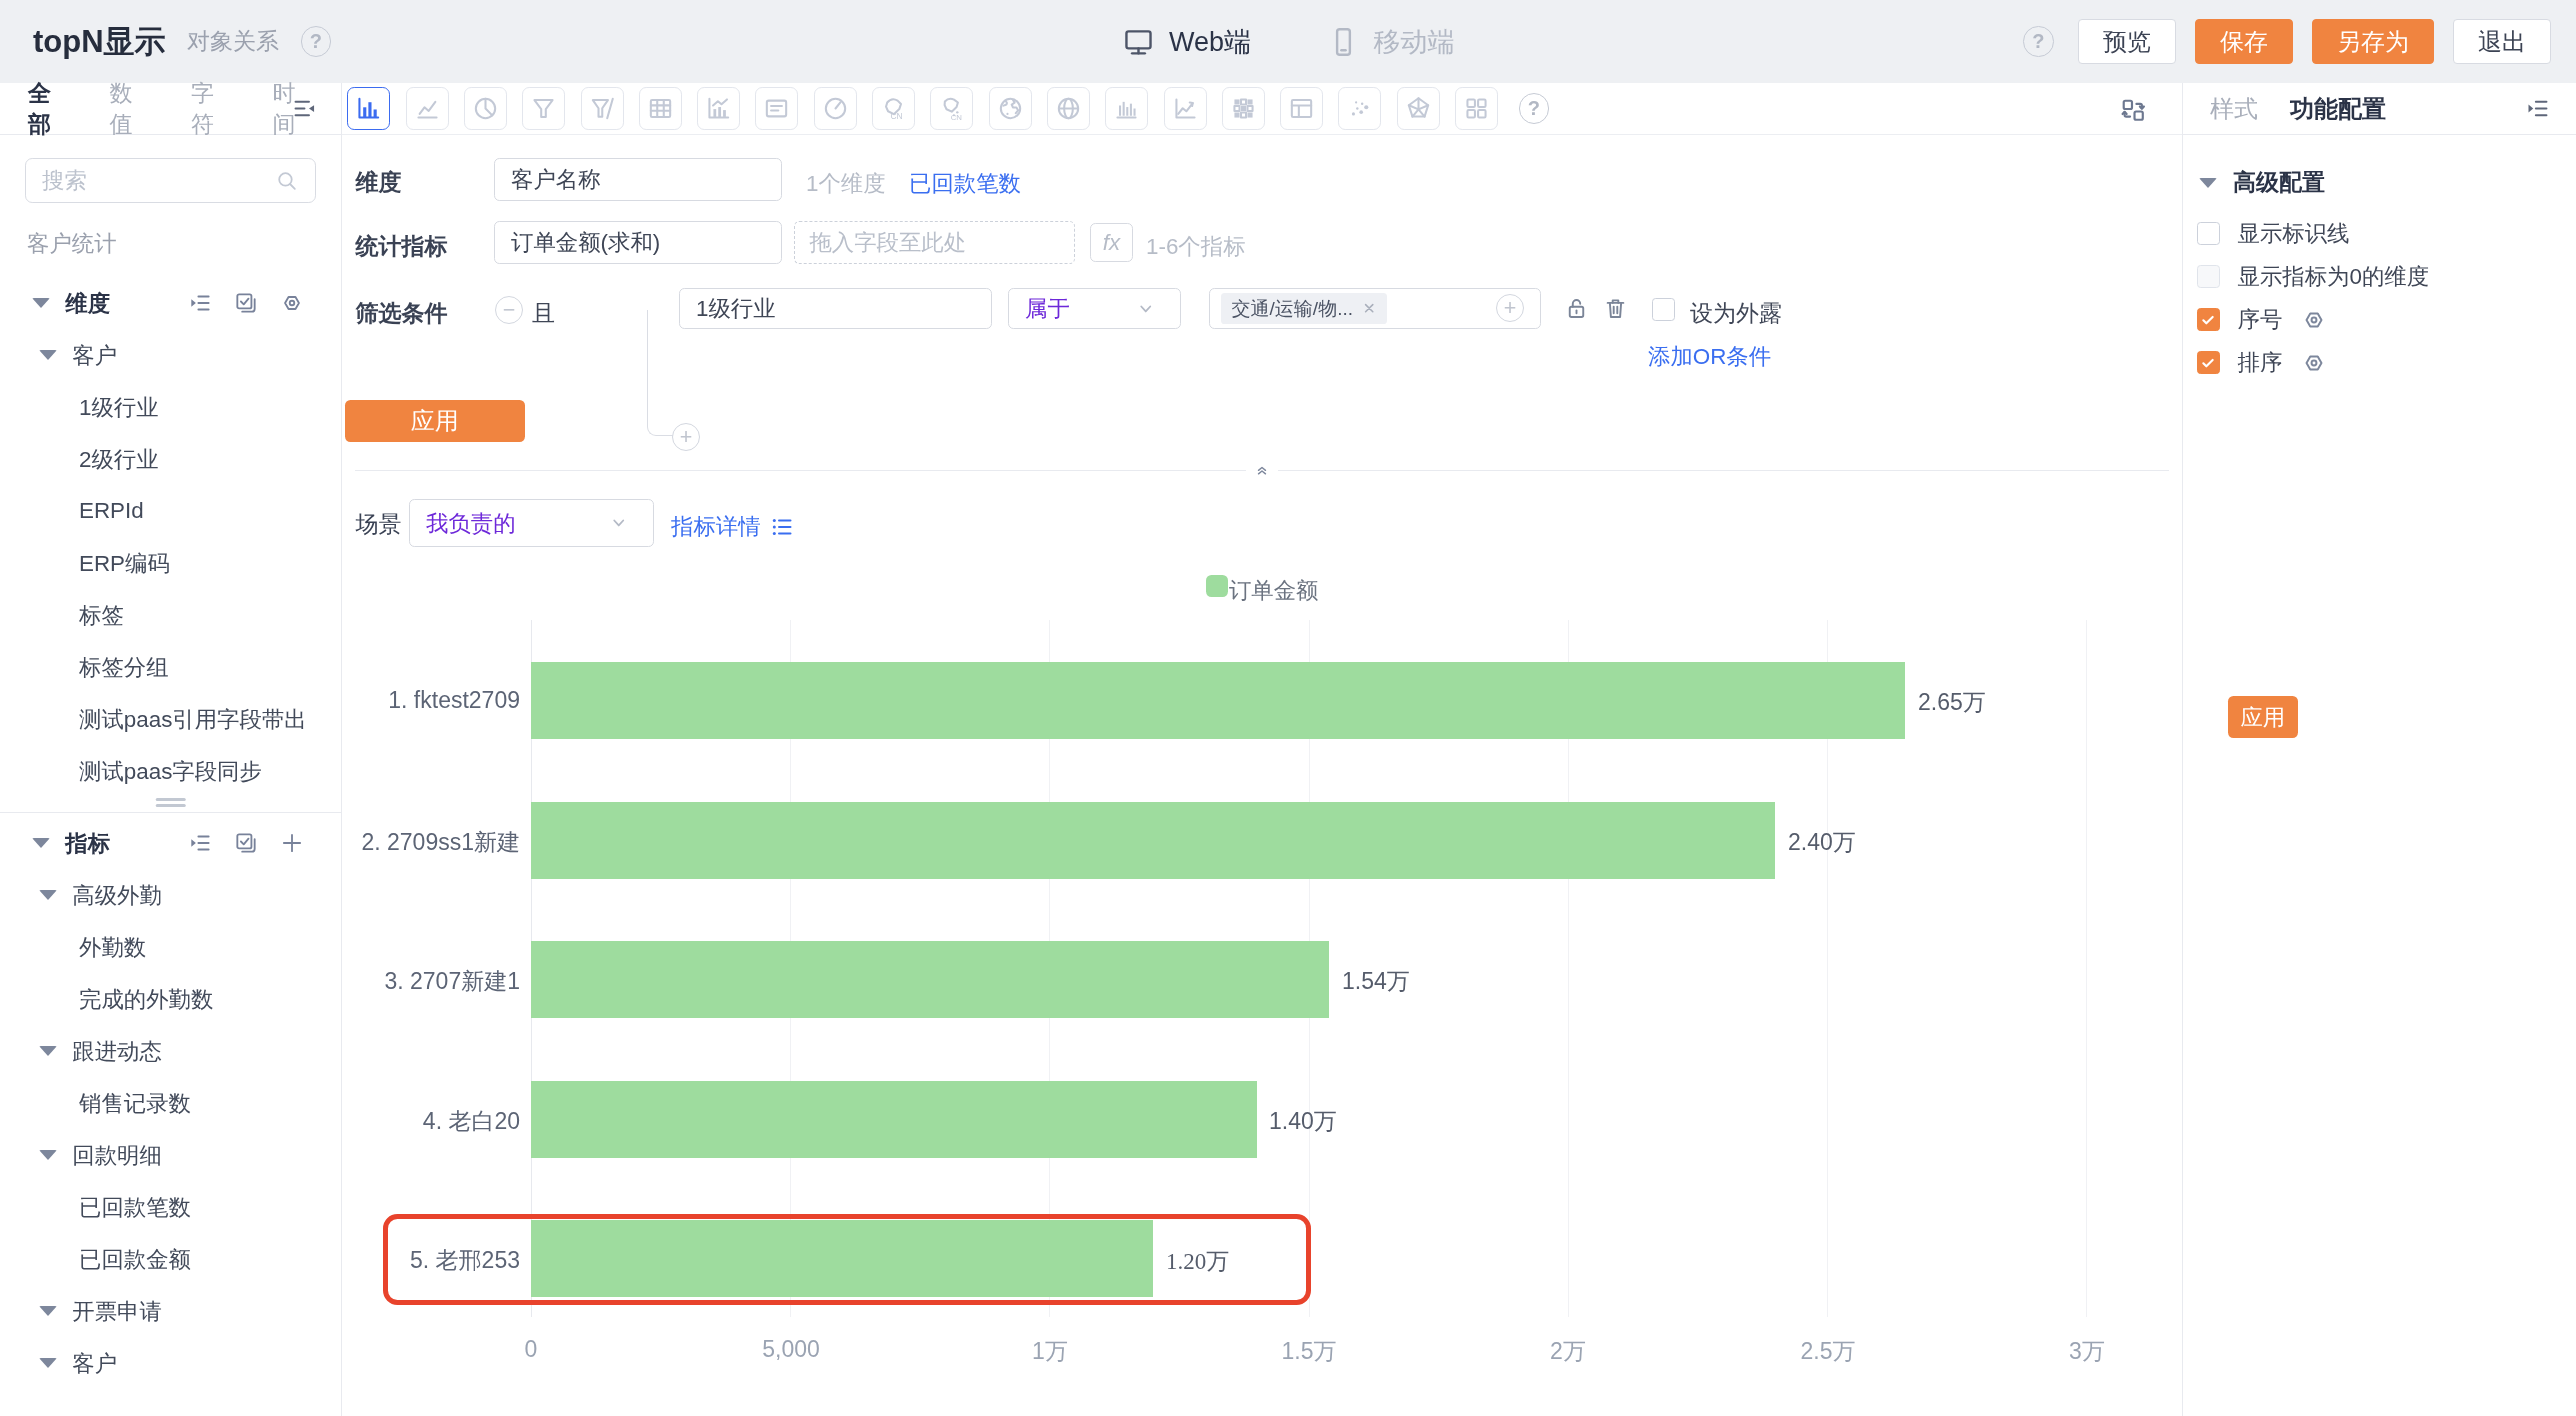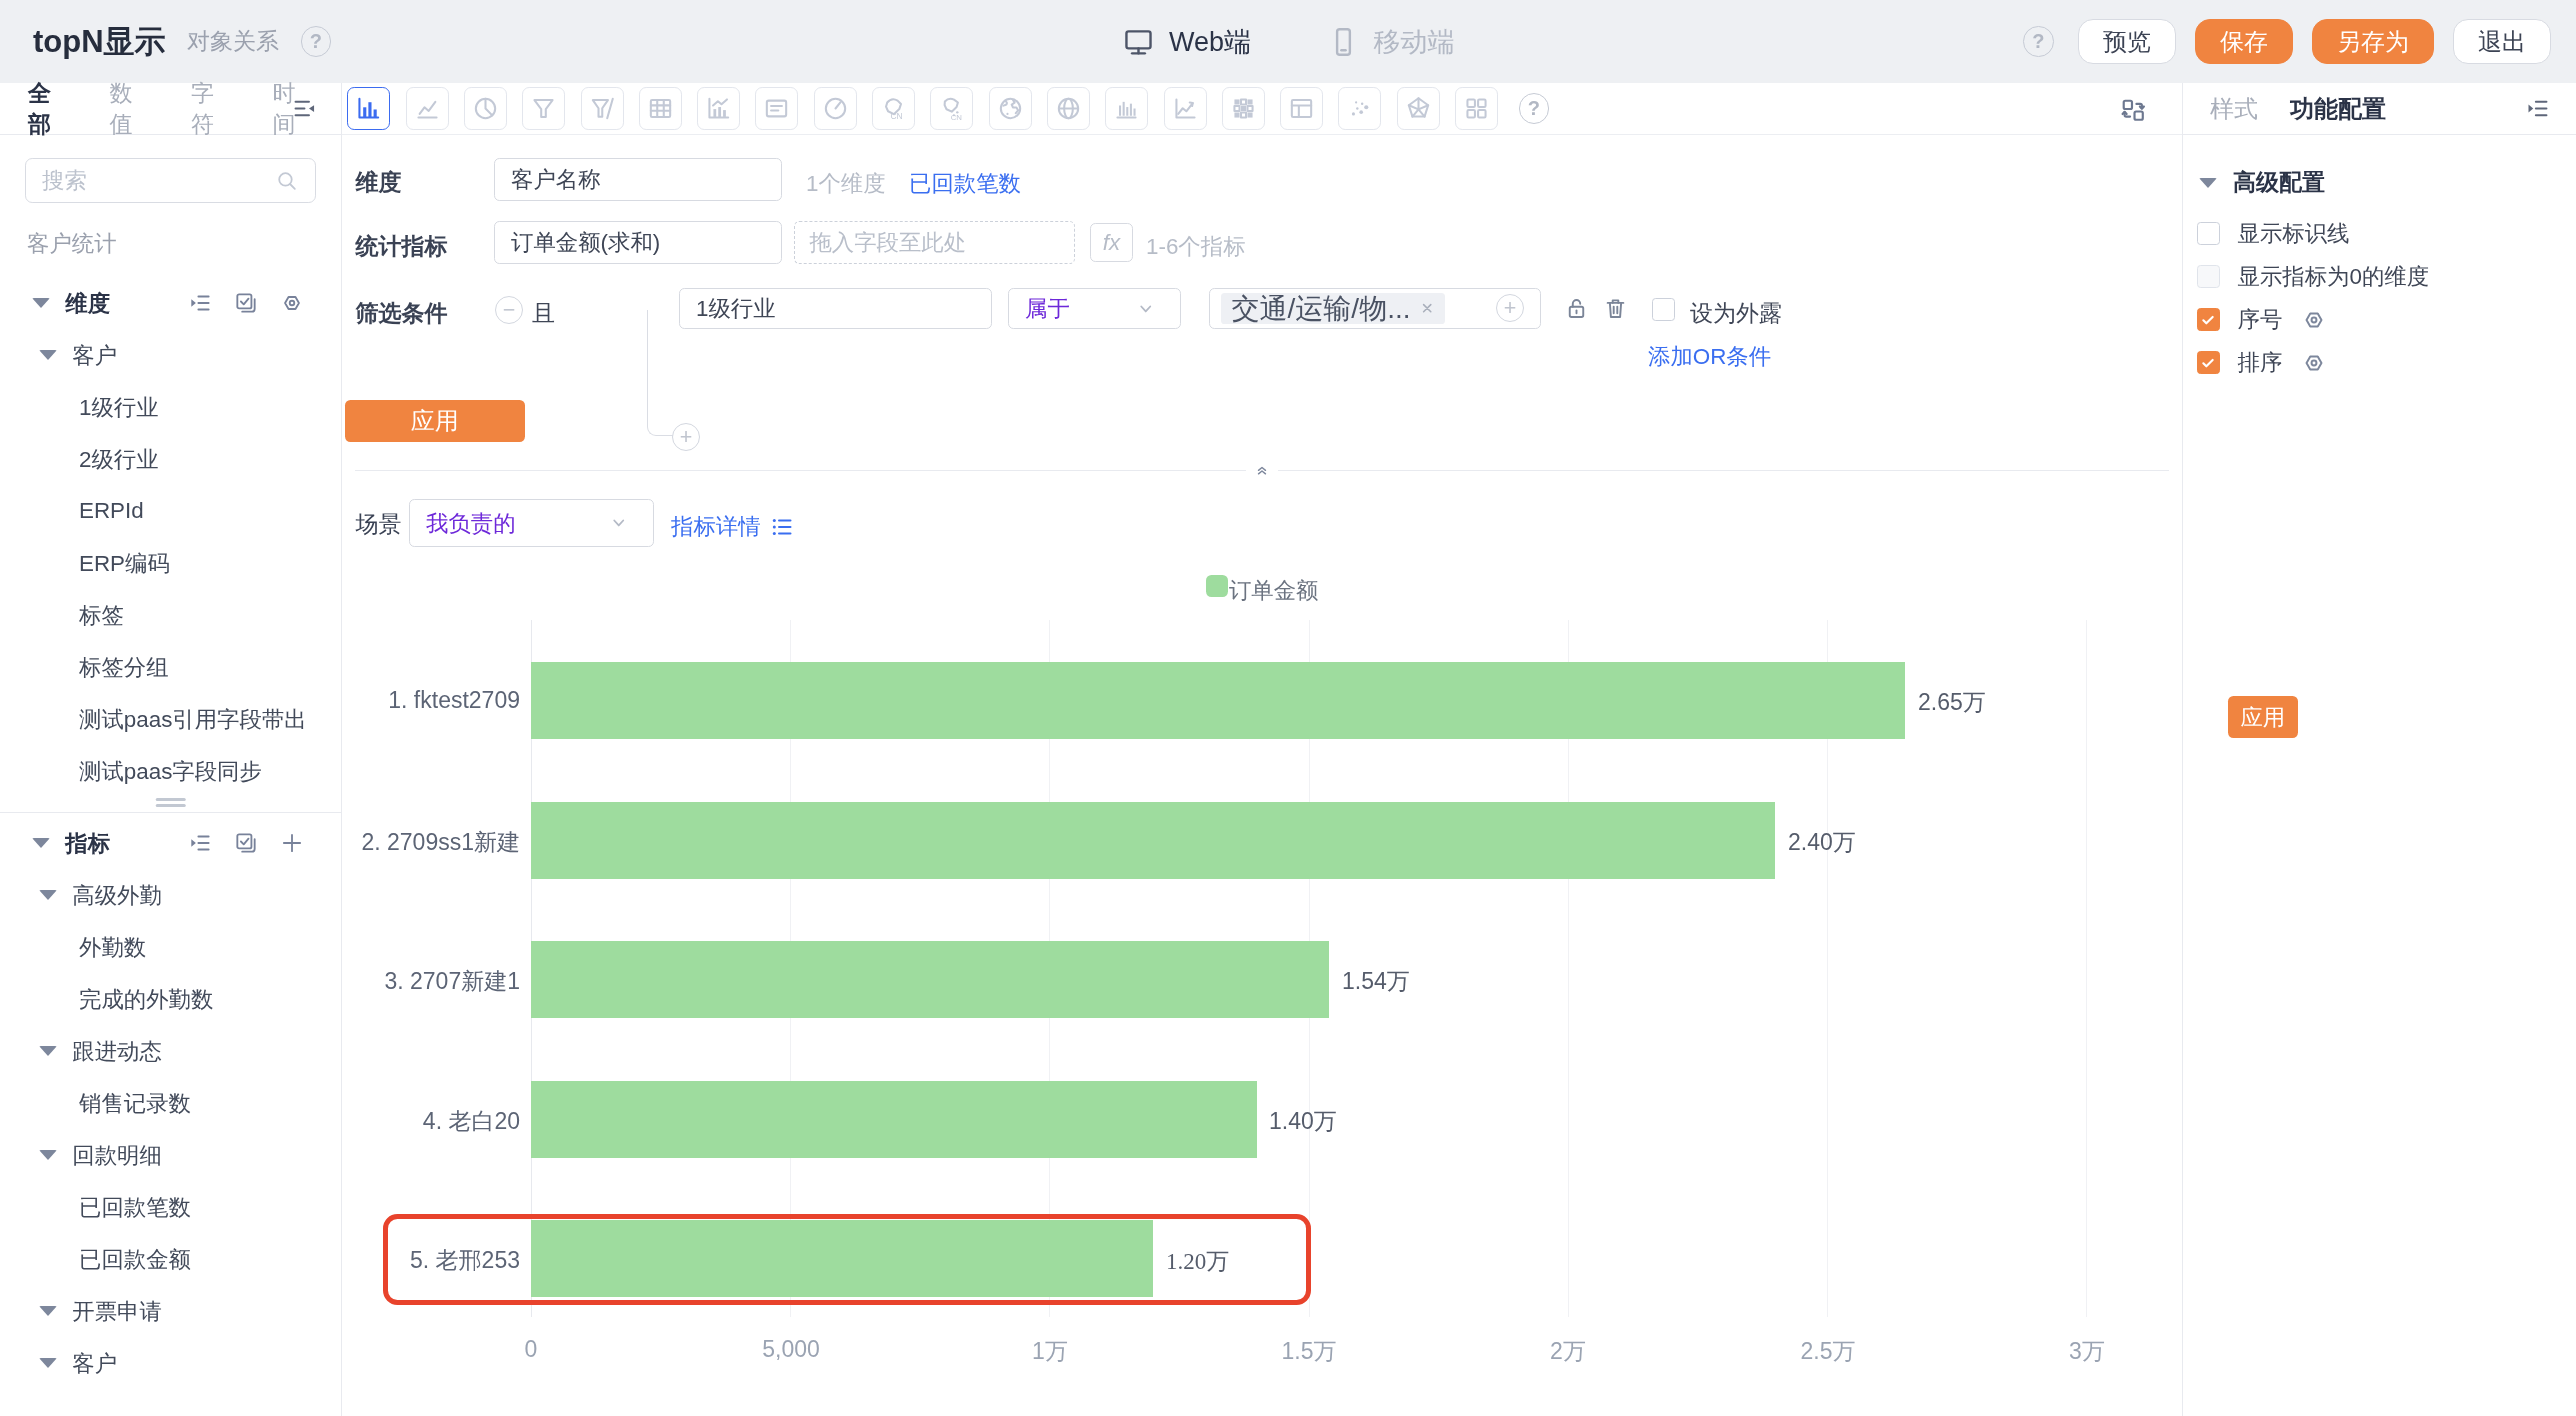--- a/index.html
+++ b/index.html
@@ -19,21 +19,21 @@
   .page-subtitle { font-size:23px; color:#9ba1ae; }
   .help-circle { width:30.5px; height:30.5px; border:1.8px solid #c6cbd5; border-radius:50%;
     color:#b2b8c4; display:flex; align-items:center; justify-content:center; font-size:20px; font-weight:700; }
   .tb-center { position:absolute; left:50%; top:0; height:83px; transform:translateX(-50%);
     display:flex; align-items:center; gap:75px; }
   .seg { display:flex; align-items:center; gap:13.5px; font-size:27px; color:#b3b9c5; }
   .seg .icon { width:34px; height:34px; color:#b3b9c5; }
   .seg.active { color:#2b3347; }
   .seg.active .icon { color:#4d5568; }
   .tb-right { position:absolute; right:25px; top:0; height:83px; display:flex; align-items:center; gap:19px; }
-  .btn { height:45px; padding:0 24px; border-radius:15px; font-size:24px; display:flex; align-items:center;
+  .btn { height:45px; padding:0 24px; border-radius:4px; font-size:24px; display:flex; align-items:center;
     background:#fff; border:0.9px solid #d8dbe2; color:#3c4354; cursor:pointer; }
   .btn.primary { background:#f08440; border-color:#f08440; color:#fff; }
 
   
   .sidebar { position:absolute; left:0; top:83px; width:342px; height:1334px; background:#fff;
     border-right:0.9px solid #e8eaef; }
   .side-tabs { height:52px; display:flex; align-items:center; padding:0 28px; gap:41px;
     border-bottom:0.9px solid #e8eaef; font-size:23px; color:#a8aeba; position:relative; }
   .side-tabs .stab.active { color:#2b3347; font-weight:700; }
   .side-tabs .tab-filter { position:absolute; right:23px; width:27px; height:27px; color:#5e6679; }
@@ -80,21 +80,21 @@
     color:#c0c5cf; display:flex; align-items:center; justify-content:center; font-size:21.5px; background:#fff; cursor:pointer; }
   .bracket { position:absolute; border-left:1.8px solid #dadde4; border-bottom:1.8px solid #dadde4;
     border-bottom-left-radius:9px; }
   .selectbox { position:absolute; height:41px; border:0.9px solid #d7dae1; border-radius:5.4px; background:#fff;
     display:flex; align-items:center; justify-content:space-between; padding:0 24px 0 16px;
     font-size:22.4px; color:#6d28d9; cursor:pointer; }
   .selectbox .icon { width:21.5px; height:21.5px; color:#b4bac6; }
   .tagbox { position:absolute; height:41px; border:0.9px solid #d7dae1; border-radius:5.4px; background:#fff;
     display:flex; align-items:center; padding:0 10.8px; }
   .chip { background:#eef0f4; border-radius:3.6px; height:30.5px; display:flex; align-items:center;
-    padding:0 10.8px; gap:9px; font-size:28px; color:#4a5263; }
+    padding:0 10.8px; gap:9px; font-size:19px; color:#4a5263; }
   .chip .icon { width:14.4px; height:14.4px; color:#a9afbb; cursor:pointer; }
   .ghost-ic { position:absolute; width:27px; height:27px; color:#7b8598; cursor:pointer; }
   .checkbox { width:23px; height:23px; border:1.8px solid #ccd1db; border-radius:3.6px; background:#fff; flex:0 0 auto; }
   .checkbox.checked { background:#f08440; border-color:#f08440; color:#fff; display:flex;
     align-items:center; justify-content:center; }
   .checkbox.disabled { border-color:#e0e4eb; background:#f7f8fa; }
   .apply-btn { position:absolute; background:#f08440; color:#fff; border:none; border-radius:5.4px;
     font-size:24px; display:flex; align-items:center; justify-content:center; cursor:pointer;
     font-family:"Liberation Sans",sans-serif; }
   .collapse-divider { position:absolute; left:12.6px; right:12.6px; top:387px; border-top:0.9px solid #e8eaef; }

